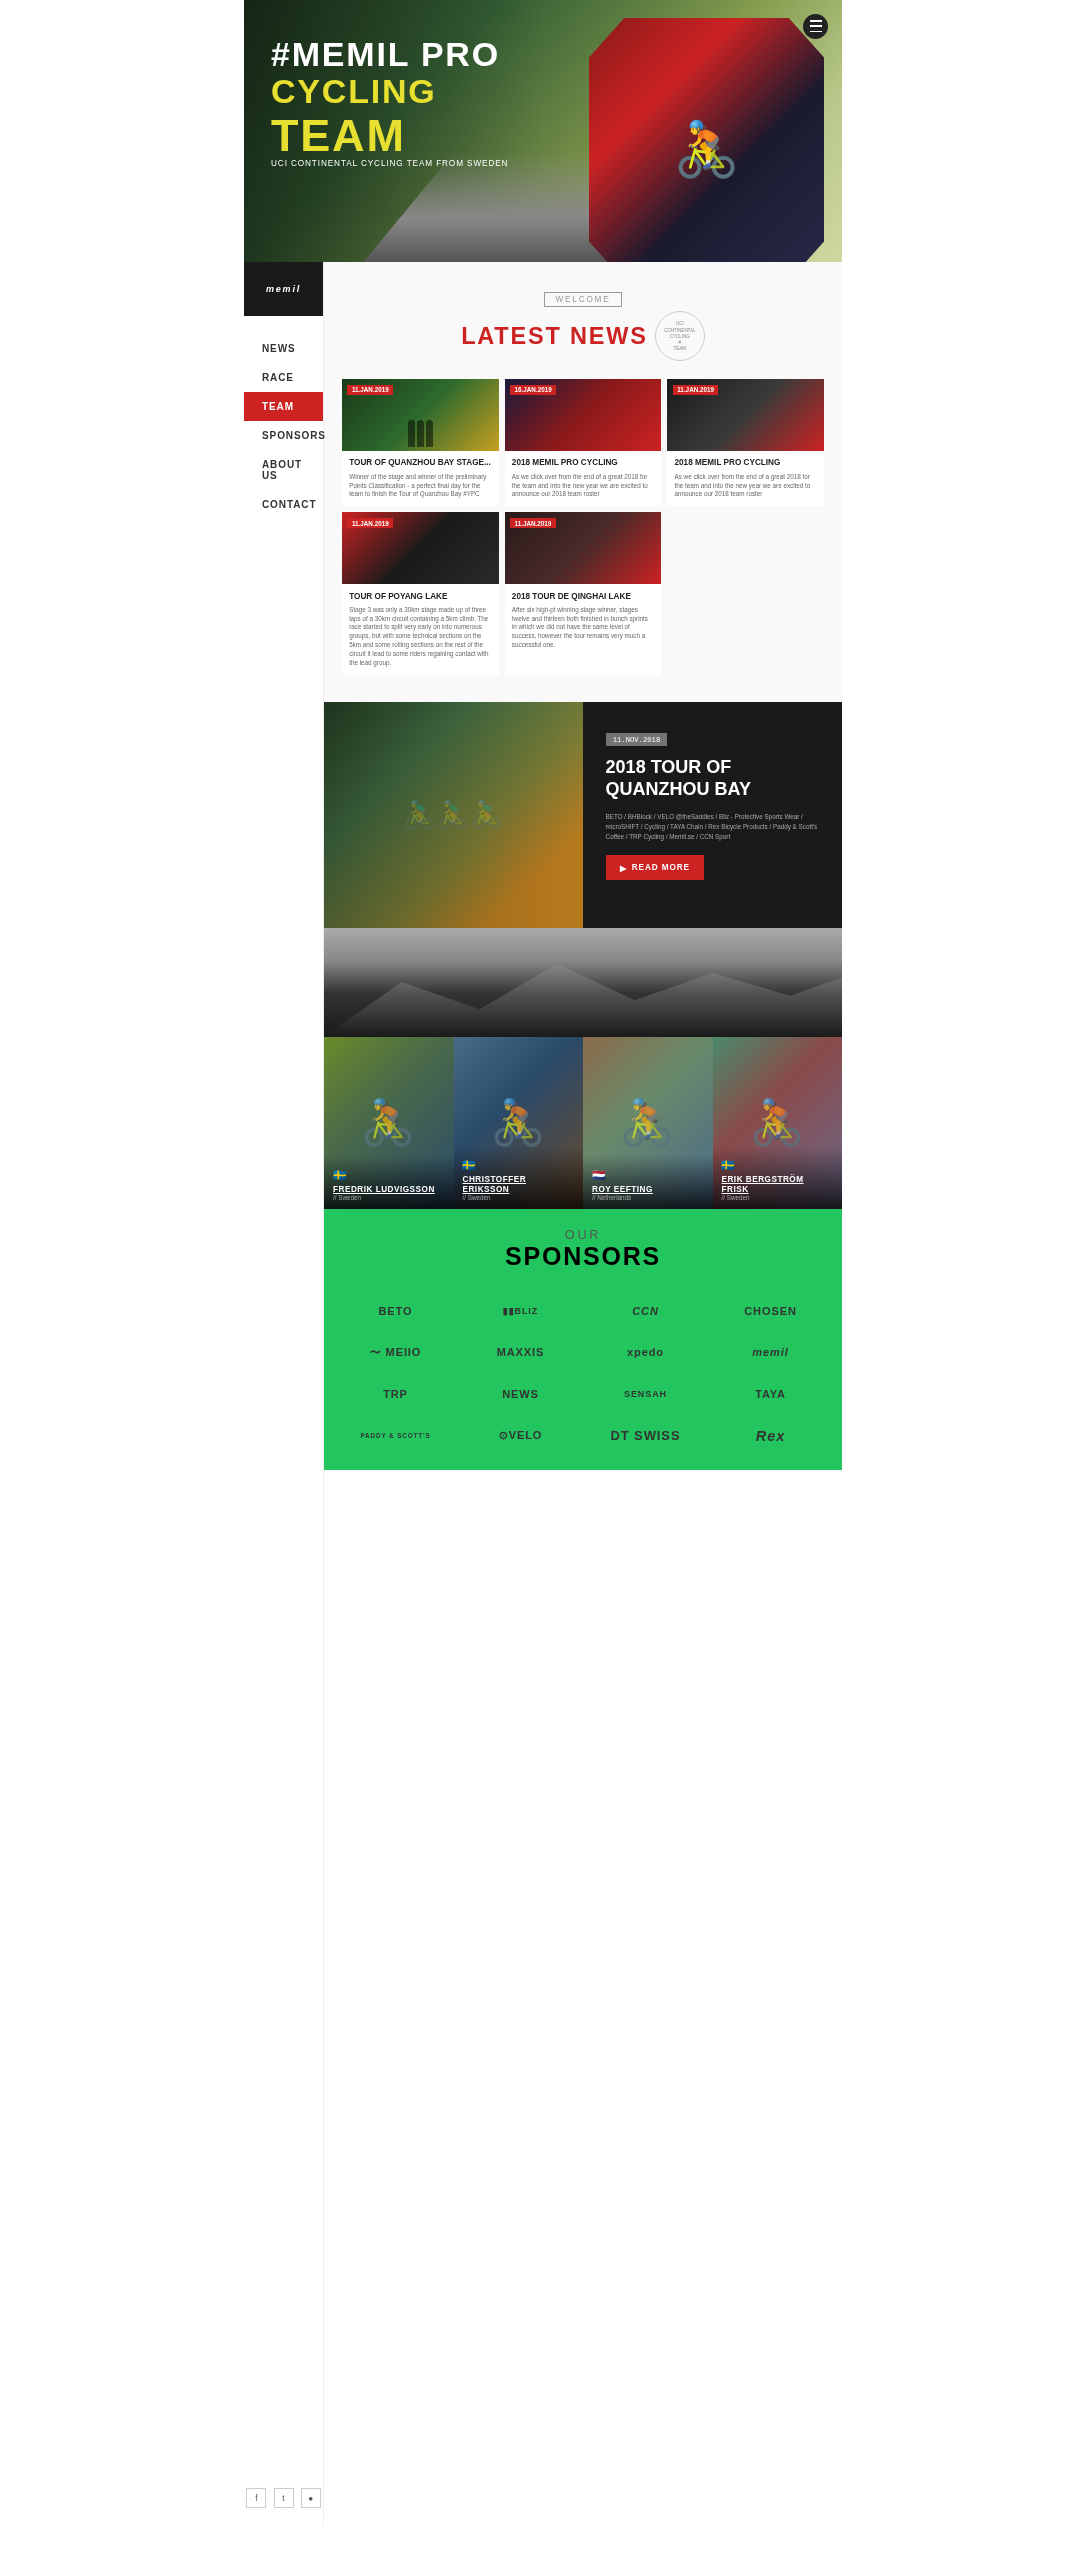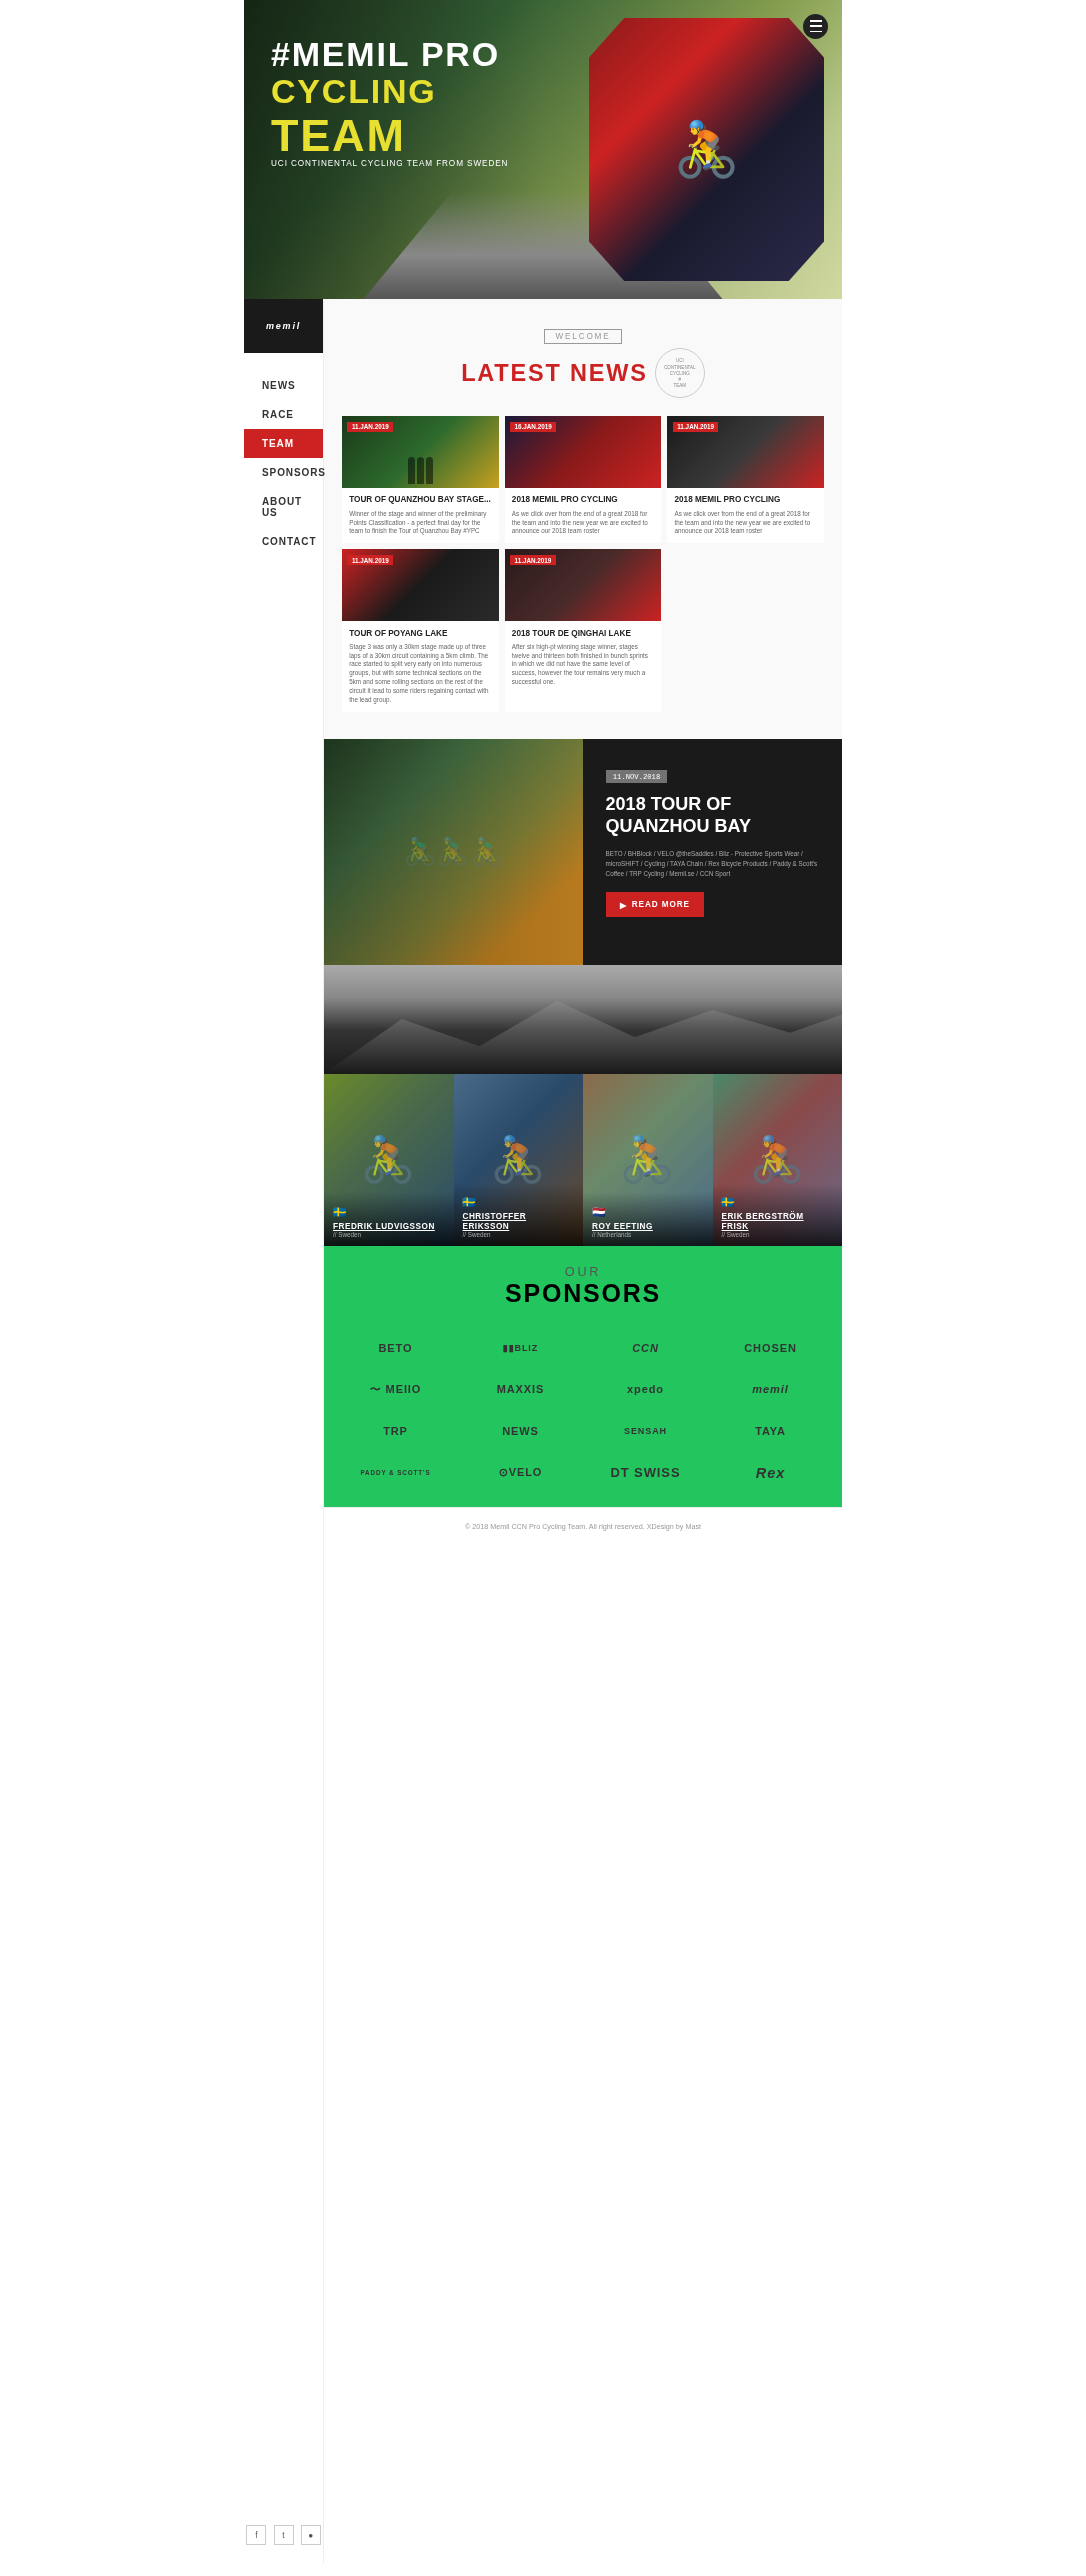--- a/index.html
+++ b/index.html
@@ -1,21 +1,21 @@
 <!DOCTYPE html>
 <html style="font-size:14.5px"><head>
   <meta charset="utf-8">
   <style>
     * { margin: 0; padding: 0; box-sizing: border-box; }
     body { font-family: Arial, sans-serif; background: #fff; width: 598px; margin: 0 auto; }
 
     
     .hero {
       width: 100%;
-      height: 299px;
+      height: 262px;
       background: linear-gradient(135deg, #2a4a2a 0%, #3a6a3a 30%, #87a050 60%, #b8c88a 80%, #d0d8a0 100%);
       position: relative;
       overflow: hidden;
     }
     .hero-overlay {
       position: absolute;
       top: 0; left: 0; right: 0; bottom: 0;
       background: linear-gradient(to right, rgba(0,0,0,0.5) 0%, rgba(0,0,0,0.1) 50%, rgba(0,0,0,0) 100%);
     }
     .hero-road {
@@ -690,19 +690,16 @@
         </div>
         <div class="sponsor-logo">
           <span class="sponsor-text" style="font-size:13px;">DT SWISS</span>
         </div>
         <div class="sponsor-logo">
           <span class="sponsor-text" style="font-style:italic; font-size:14.5px;">Rex</span>
         </div>
       </div>
     </div>
 
-    <div class="footer">
-      <span>© 2018 Memil CCN Pro Cycling Team. All right reserved. XDesign by Mast</span>
-    </div>
 
   </div>
 </div>
 
 
 </body></html>

